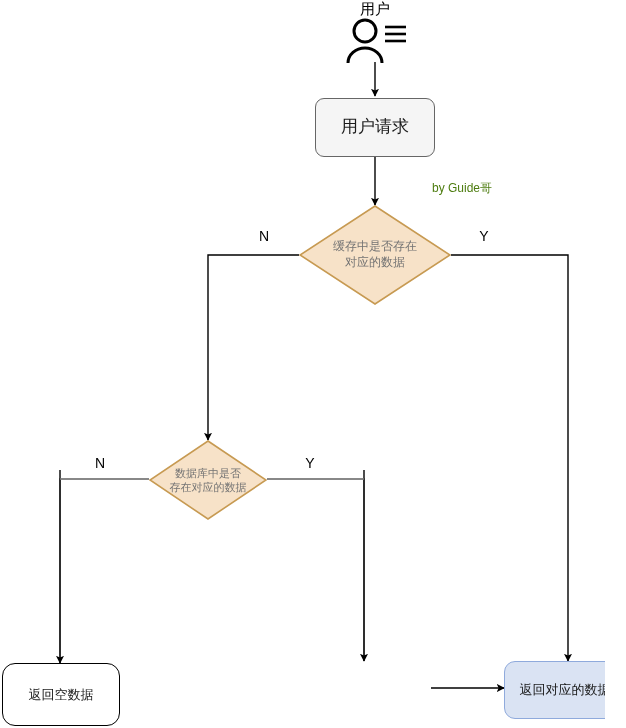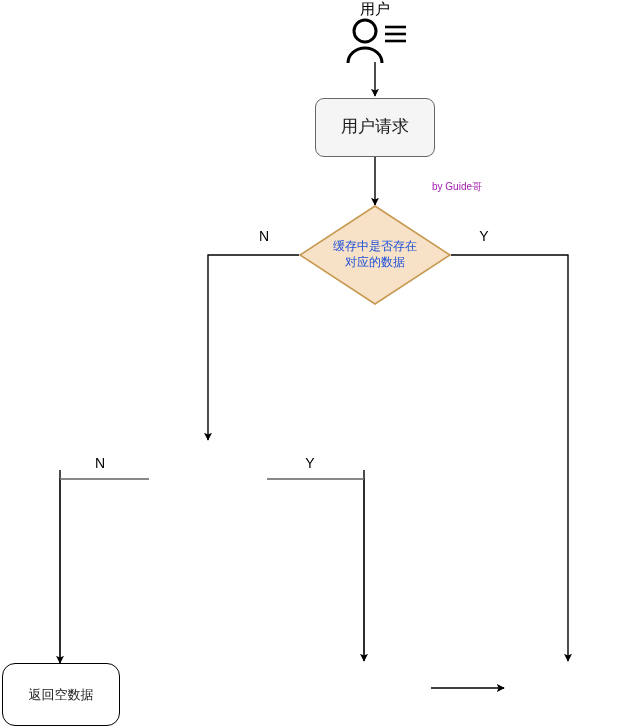--- a/index.html
+++ b/index.html
@@ -81,39 +81,39 @@
   .diamond-text {
     position: absolute;
     left: 0; top: 0;
     width: 100%;
     height: 100%;
     display: flex;
     align-items: center;
     justify-content: center;
     text-align: center;
     font-size: 12px;
-    color: #1d4ed8;
+    color: #737373;
     line-height: 1.3;
     white-space: pre-line;
   }
 
   
   .edge-label {
     position: absolute;
     font-size: 14px;
     color: #000000;
     text-align: center;
     width: 24px;
   }
 
   
   .watermark {
     position: absolute;
-    font-size: 10px;
-    color: #a21caf;
+    font-size: 12px;
+    color: #4d7c0f;
     white-space: nowrap;
   }
 </style>
 </head>
 <body>
 
 <div id="canvas">
 
   <svg id="edges" viewBox="0 0 626 728" width="626" height="728">
     <defs>
@@ -160,21 +160,29 @@
     <svg class="diamond-shape" viewBox="0 0 152 100" preserveAspectRatio="none">
       <polygon points="76,1 151,50 76,99 1,50" fill="#f7e2c8" stroke="#c79a52" stroke-width="1.6"></polygon>
     </svg>
     <div class="diamond-text">缓存中是否存在
 对应的数据</div>
   </div>
 
   <div class="edge-label" style="left:252px; top:228px;">N</div>
   <div class="edge-label" style="left:472px; top:228px;">Y</div>
 
+  <div class="diamond-wrap" style="left:149px; top:440px; width:118px; height:80px;">
+    <svg class="diamond-shape" viewBox="0 0 118 80" preserveAspectRatio="none">
+      <polygon points="59,1 117,40 59,79 1,40" fill="#f7e2c8" stroke="#c79a52" stroke-width="1.6"></polygon>
+    </svg>
+    <div class="diamond-text" style="font-size:11px;">数据库中是否
+存在对应的数据</div>
+  </div>
 
   <div class="edge-label" style="left:88px; top:455px;">N</div>
   <div class="edge-label" style="left:298px; top:455px;">Y</div>
 
   <div class="node box box-white" style="left:2px; top:663px; width:118px; height:63px; font-size:13px;">返回空数据</div>
 
 
+  <div class="node box box-blue" style="left:504px; top:661px; width:122px; height:58px; font-size:13px;">返回对应的数据</div>
 
 </div>
 
 </body></html>

